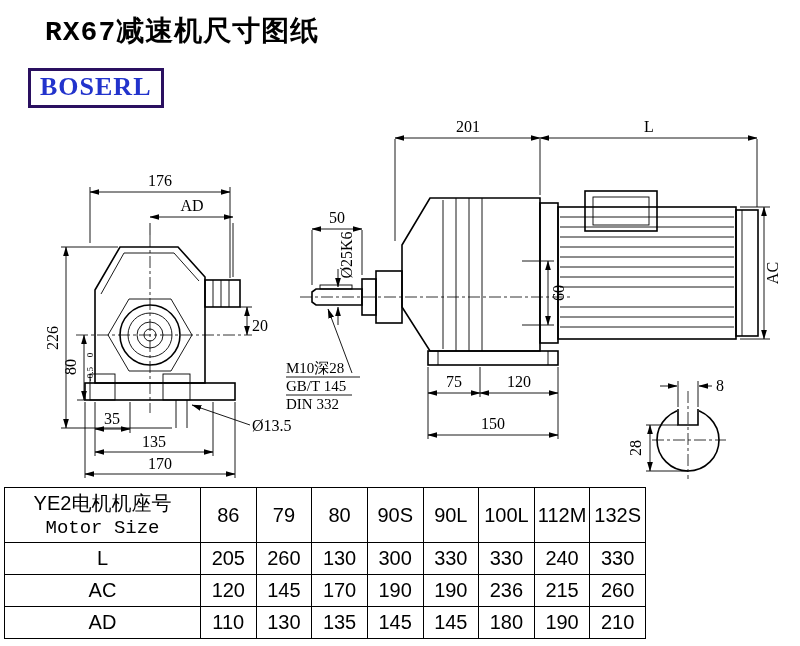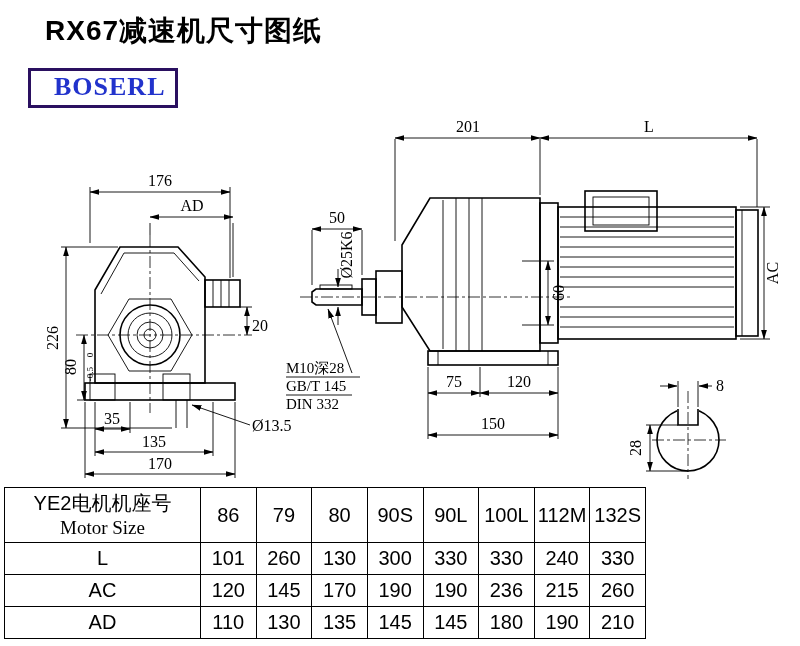--- a/index.html
+++ b/index.html
@@ -7,26 +7,26 @@
   body {
     width:800px; height:646px;
     font-family:"Liberation Sans", sans-serif;
     position:relative; overflow:hidden;
   }
   .page { position:absolute; left:0; top:0; width:800px; height:646px; background:#fff; }
 
   .title {
     position:absolute; left:45px; top:12px;
     font-size:28px; font-weight:bold; color:#000; letter-spacing:1px;
-    font-family:Liberation Sans, sans-serif;
+    font-family:Liberation Mono, monospace;
   }
   .brand-box {
     position:absolute; left:28px; top:68px;
     border:3px solid #2a1060; background:#fff;
-    padding:1px 9px 3px 23px;
+    padding:1px 9px 3px 9px;
   }
   .brand-text {
     font-family:"Liberation Serif", serif;
     font-weight:bold; font-size:26px; color:#2233cc; letter-spacing:1px;
   }
 
   svg.drawing { position:absolute; left:0; top:95px; }
   .thick { stroke:#000; stroke-width:1.6; fill:none; }
   .thin  { stroke:#000; stroke-width:0.9; fill:none; }
   .dim   { stroke:#000; stroke-width:0.9; fill:none; }
@@ -40,21 +40,21 @@
     border-collapse:collapse; table-layout:fixed;
     text-align:center; color:#000; font-size:20px;
     font-family:"Liberation Sans", sans-serif;
   }
   .dim-table th, .dim-table td {
     border:1px solid #000; font-weight:normal; padding:0; height:32px;
   }
   .dim-table tr.hdr th { height:55px; }
   .dim-table col.label-col { width:196px; }
   .hdr-cn { font-size:20px; line-height:26px; }
-  .hdr-en { font-family:Liberation Serif, serif; font-size:19px; line-height:24px; }
+  .hdr-en { font-family:Liberation Mono, monospace; font-size:19px; line-height:24px; }
 </style>
 </head>
 <body>
 
 <div class="page">
 
   <div class="title">RX67减速机尺寸图纸</div>
 
   <div class="brand-box">
     <span class="brand-text">BOSERL</span>
@@ -301,21 +301,21 @@
         <th>79</th>
         <th>80</th>
         <th>90S</th>
         <th>90L</th>
         <th>100L</th>
         <th>112M</th>
         <th>132S</th>
       </tr>
       <tr>
         <td>L</td>
-        <td>101</td>
+        <td>205</td>
         <td>260</td>
         <td>130</td>
         <td>300</td>
         <td>330</td>
         <td>330</td>
         <td>240</td>
         <td>330</td>
       </tr>
       <tr>
         <td>AC</td>

